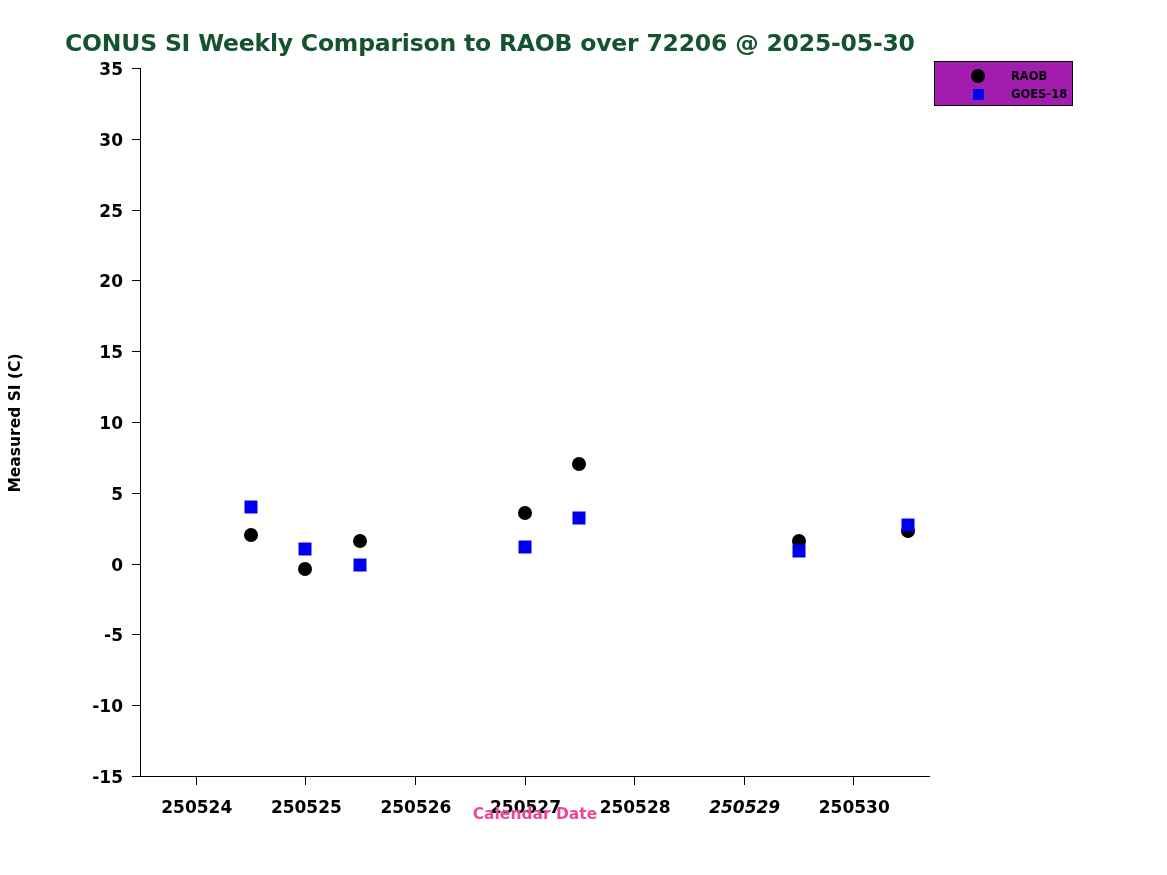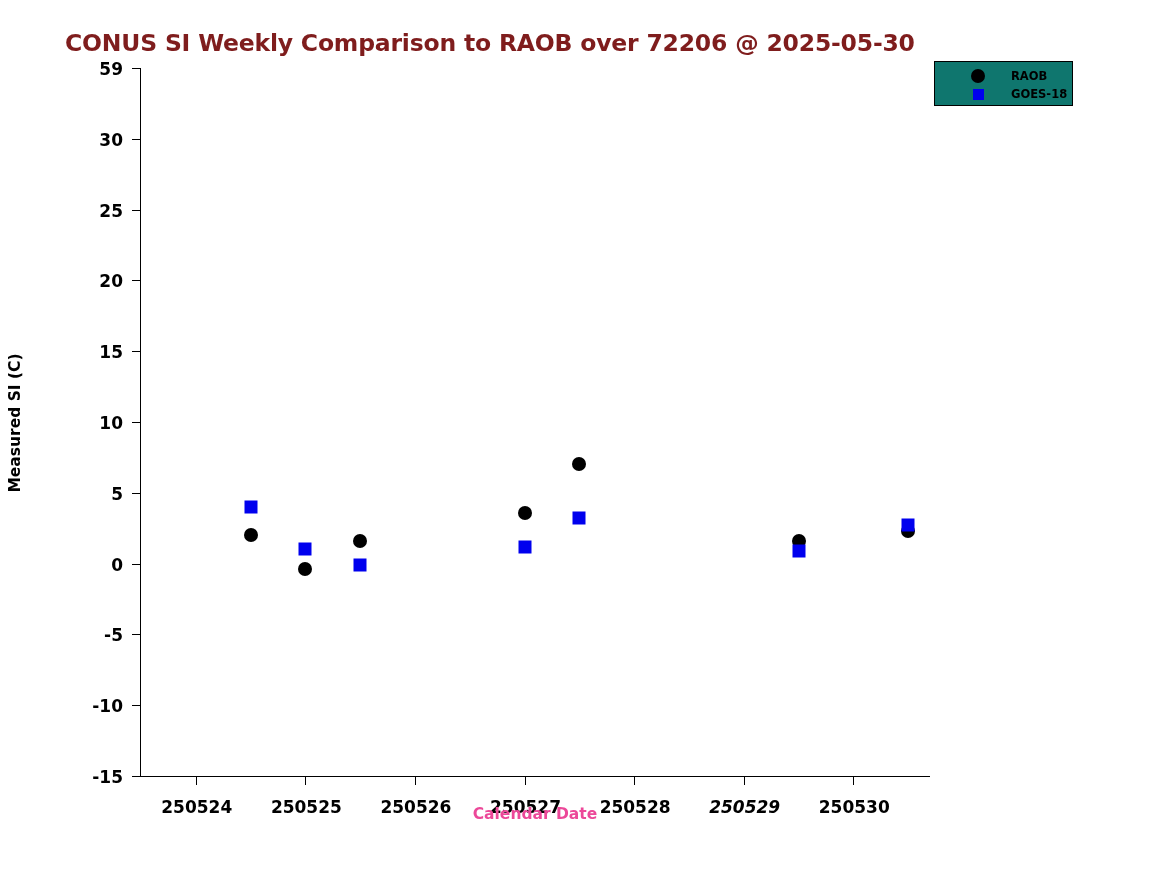--- a/index.html
+++ b/index.html
@@ -13,21 +13,21 @@
     position: relative;
     width: 1167px; height: 875px;
     background: #ffffff;
     overflow: hidden;
   }
   #chart-title {
     position: absolute;
     left: 65px; top: 29px;
     font-size: 23.5px;
     font-weight: bold;
-    color: #7f1d1d;
+    color: #14532d;
     letter-spacing: -0.2px;
     white-space: nowrap;
   }
   
   #plot-area {
     position: absolute;
     left: 140px; top: 68px;
     width: 790px; height: 709px;
     border: 1.6px solid #000000;
     border-top-width: 0px;
@@ -109,21 +109,21 @@
     transform: rotate(-90deg);
     white-space: nowrap;
     display: block;
   }
   
   #legend {
     position: absolute;
     left: 934px; top: 61px;
     width: 139px; height: 45px;
     border: 1.3px solid #000000;
-    background: #0f766e;
+    background: #a21caf;
     padding: 5px 0 0 0;
   }
   .legend-row {
     display: flex;
     align-items: center;
     height: 18px;
     padding-left: 26px;
   }
   .legend-swatch {
     width: 34px;
@@ -163,21 +163,21 @@
         <div class="marker marker-raob" style="left: 767.083px; top: 463.032px; background: rgb(0, 0, 0);"></div>
         <div class="marker marker-goes" style="left: 109.583px; top: 438.96px; background: rgb(0, 0, 238);"></div>
         <div class="marker marker-goes" style="left: 164.375px; top: 481.44px; background: rgb(0, 0, 238);"></div>
         <div class="marker marker-goes" style="left: 219.167px; top: 497.016px; background: rgb(0, 0, 238);"></div>
         <div class="marker marker-goes" style="left: 383.542px; top: 478.608px; background: rgb(0, 0, 238);"></div>
         <div class="marker marker-goes" style="left: 438.333px; top: 450.288px; background: rgb(0, 0, 238);"></div>
         <div class="marker marker-goes" style="left: 657.5px; top: 482.856px; background: rgb(0, 0, 238);"></div>
         <div class="marker marker-goes" style="left: 767.083px; top: 457.368px; background: rgb(0, 0, 238);"></div>
       </div>
   <div class="ytick" style="top: 0px;">
-        <span class="ytick-label">59</span>
+        <span class="ytick-label">35</span>
       </div>
       <div class="ytick" style="top: 70.8px;">
         <span class="ytick-label">30</span>
       </div>
       <div class="ytick" style="top: 141.6px;">
         <span class="ytick-label">25</span>
       </div>
       <div class="ytick" style="top: 212.4px;">
         <span class="ytick-label">20</span>
       </div>

